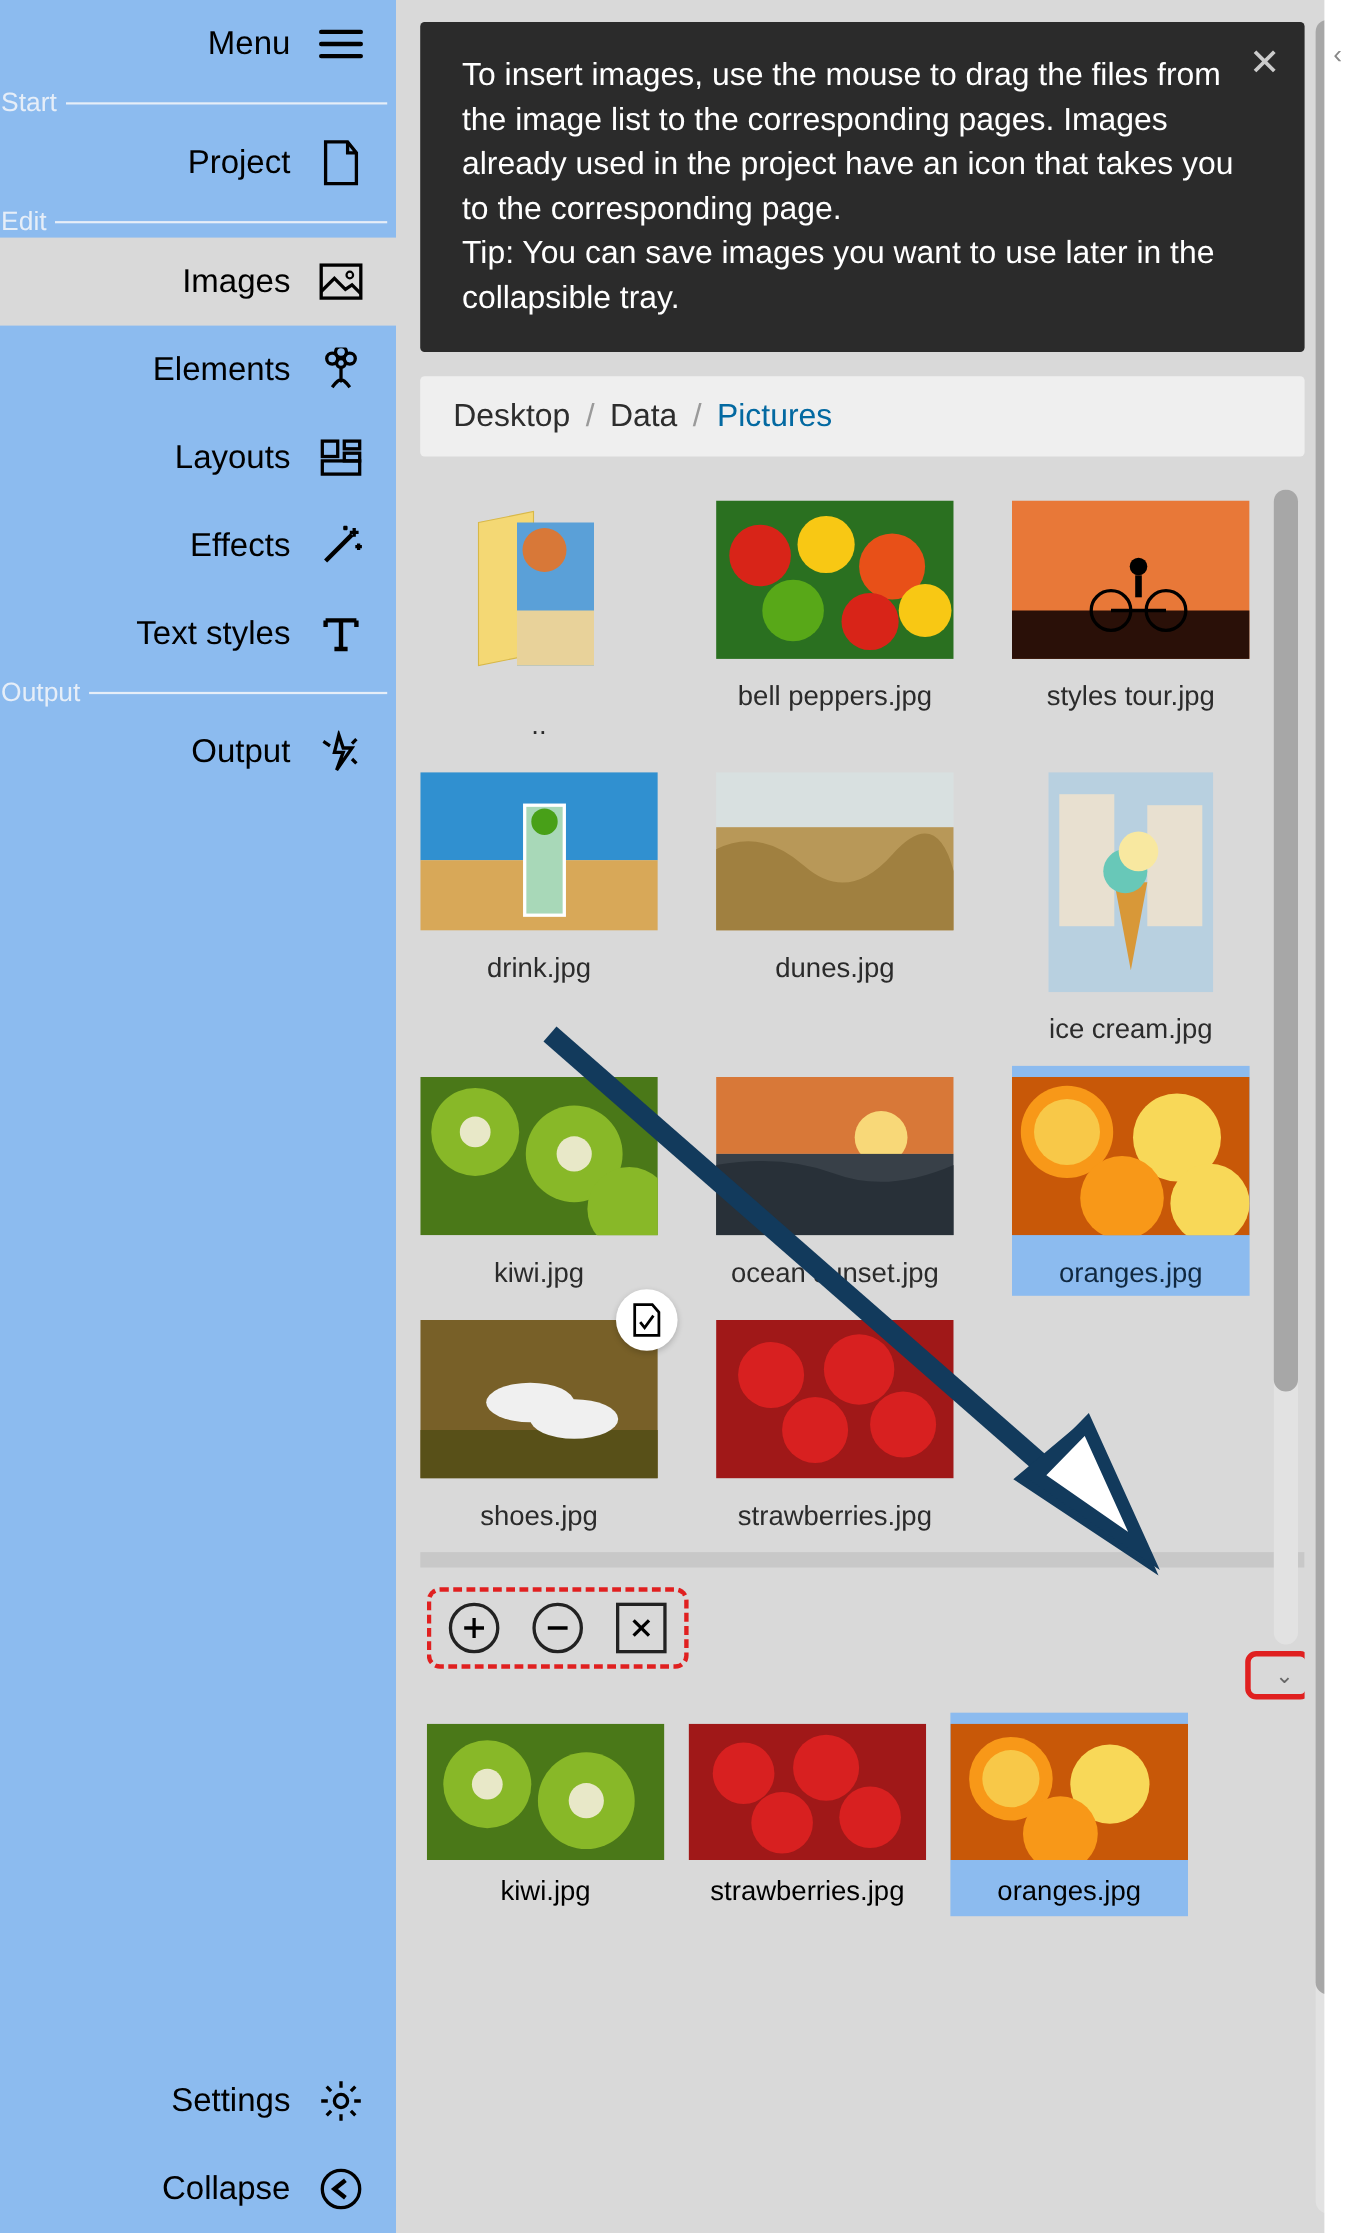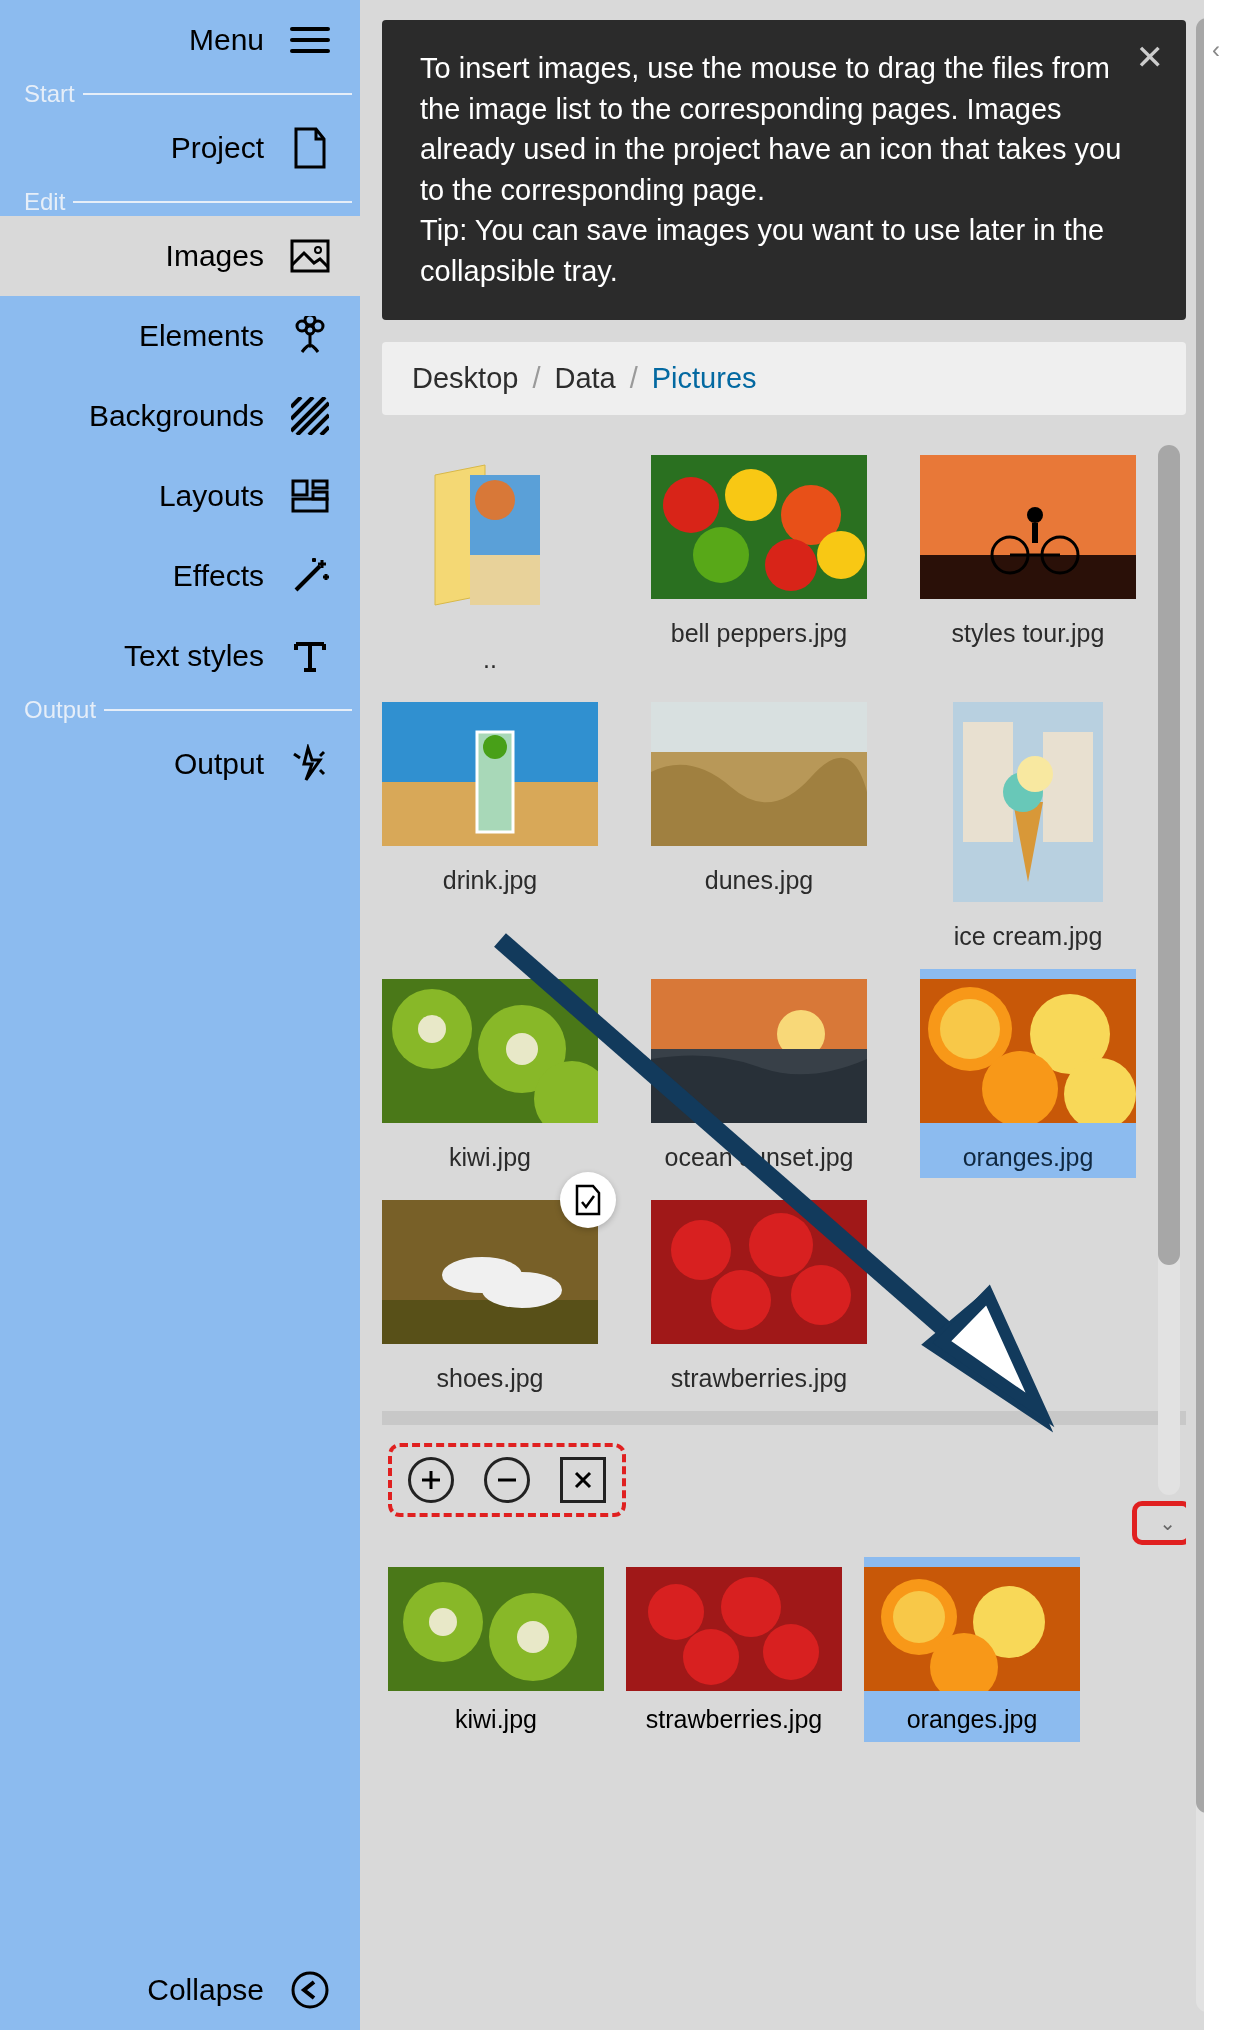--- a/index.html
+++ b/index.html
@@ -38,21 +38,21 @@
   width: 44px;
   height: 44px;
   display: flex;
   align-items: center;
   justify-content: center;
   flex-shrink: 0;
 }
 .section-label {
   color: #e6eef8;
   font-size: 24px;
-  padding: 0 0 0 24px;
+  padding: 0 0 0 1px;
   display: flex;
   align-items: center;
   gap: 8px;
 }
 .section-label .line {
   flex: 1;
   height: 2px;
   background: #e6eef8;
   margin-right: 8px;
 }
@@ -278,35 +278,20 @@
         <svg width="40" height="40" viewBox="0 0 40 40">
             <circle cx="20" cy="14" r="4" fill="none" stroke="#000" stroke-width="3"></circle>
             <circle cx="12" cy="10" r="5" fill="none" stroke="#000" stroke-width="3"></circle>
             <circle cx="28" cy="10" r="5" fill="none" stroke="#000" stroke-width="3"></circle>
             <circle cx="20" cy="4" r="5" fill="none" stroke="#000" stroke-width="3"></circle>
             <path d="M20 18 V30 M12 36 Q18 28 20 30 Q22 28 28 36" fill="none" stroke="#000" stroke-width="3"></path>
           </svg>
       </span>
     </div>
     <div class="sb-item">
-      <span class="label">Backgrounds</span>
-      <span class="icon-slot">
-        <svg width="38" height="38" viewBox="0 0 38 38">
-            <g stroke="#000" stroke-width="4">
-              <line x1="0" y1="10" x2="10" y2="0"></line>
-              <line x1="0" y1="22" x2="22" y2="0"></line>
-              <line x1="0" y1="34" x2="34" y2="0"></line>
-              <line x1="6" y1="38" x2="38" y2="6"></line>
-              <line x1="18" y1="38" x2="38" y2="18"></line>
-              <line x1="30" y1="38" x2="38" y2="30"></line>
-            </g>
-          </svg>
-      </span>
-    </div>
-    <div class="sb-item">
       <span class="label">Layouts</span>
       <span class="icon-slot">
         <svg width="38" height="34" viewBox="0 0 38 34">
             <rect x="2" y="2" width="14" height="14" fill="none" stroke="#000" stroke-width="3"></rect>
             <rect x="22" y="2" width="14" height="7" fill="none" stroke="#000" stroke-width="3"></rect>
             <rect x="22" y="13" width="14" height="7" fill="none" stroke="#000" stroke-width="3"></rect>
             <rect x="2" y="20" width="34" height="12" fill="none" stroke="#000" stroke-width="3"></rect>
           </svg>
       </span>
     </div>
@@ -339,20 +324,29 @@
             <path d="M18 4 L14 20 L22 20 L16 36 L30 16 L22 16 Z" fill="none" stroke="#000" stroke-width="3"></path>
             <line x1="4" y1="10" x2="10" y2="14" stroke="#000" stroke-width="3"></line>
             <line x1="34" y1="8" x2="30" y2="12" stroke="#000" stroke-width="3"></line>
             <line x1="34" y1="30" x2="30" y2="26" stroke="#000" stroke-width="3"></line>
           </svg>
       </span>
     </div>
 
     <div class="sidebar-spacer"></div>
 
+    <div class="sb-item">
+      <span class="label">Settings</span>
+      <span class="icon-slot">
+        <svg width="40" height="40" viewBox="0 0 40 40">
+            <circle cx="20" cy="20" r="6" fill="none" stroke="#000" stroke-width="3"></circle>
+            <path d="M20 2v6M20 32v6M2 20h6M32 20h6M7 7l4 4M29 29l4 4M33 7l-4 4M11 29l-4 4" stroke="#000" stroke-width="3"></path>
+          </svg>
+      </span>
+    </div>
     <div class="sb-item">
       <span class="label">Collapse</span>
       <span class="icon-slot">
         <svg width="40" height="40" viewBox="0 0 40 40">
             <circle cx="20" cy="20" r="17" fill="none" stroke="#000" stroke-width="3"></circle>
             <path d="M24 12 L14 20 L24 28" fill="none" stroke="#000" stroke-width="4"></path>
           </svg>
       </span>
     </div>
   </div>

